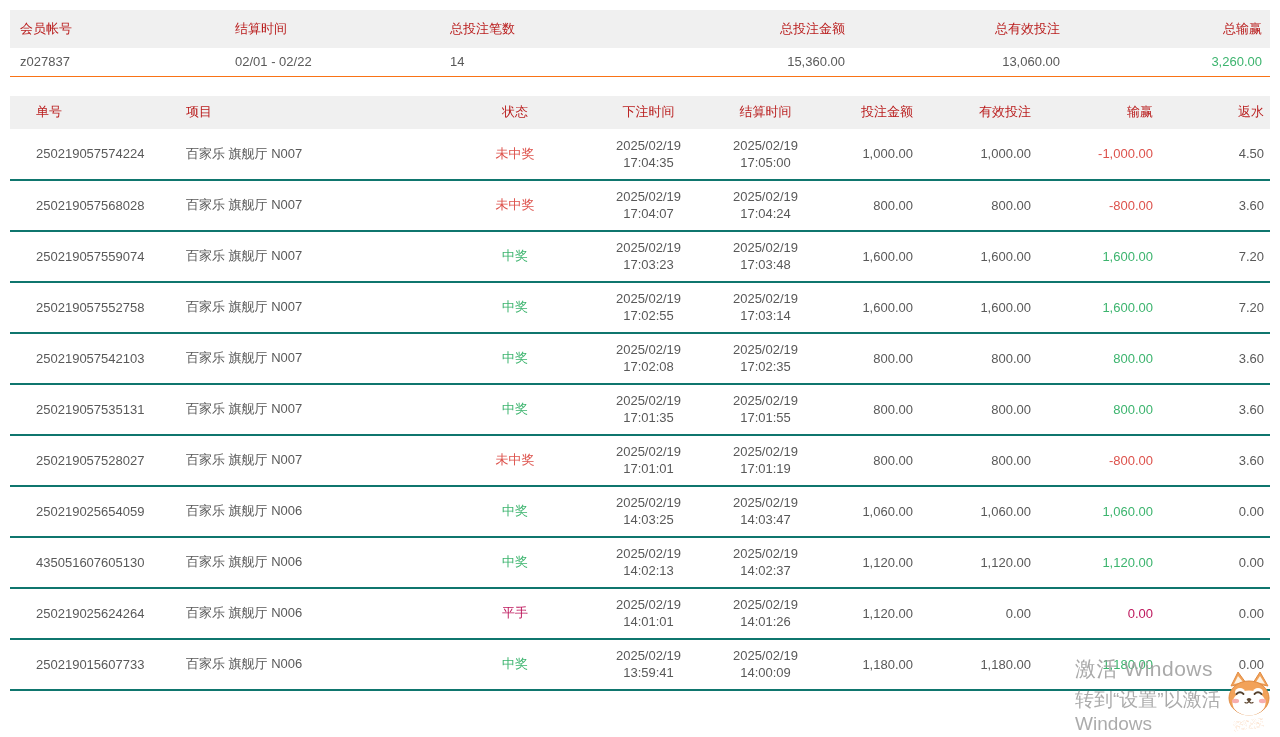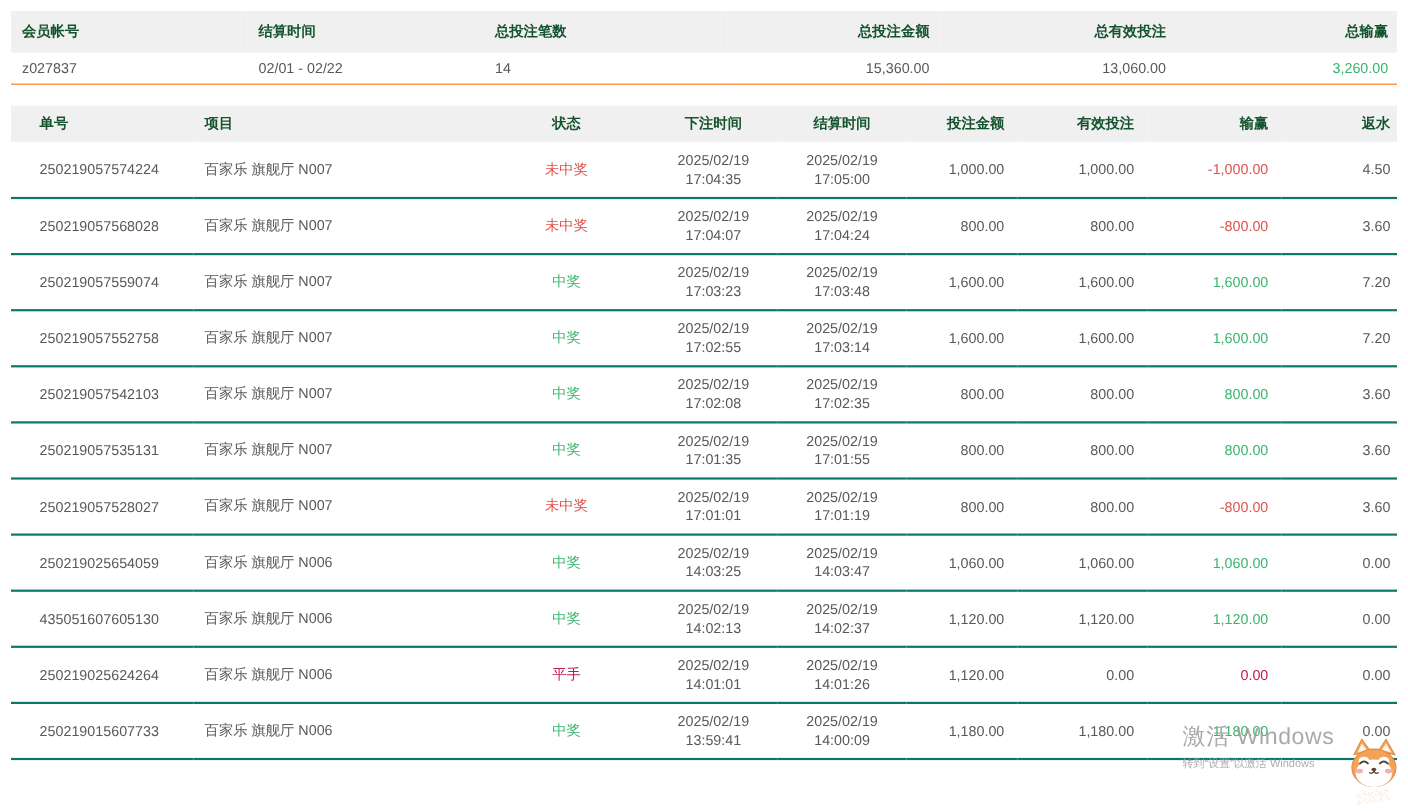--- a/index.html
+++ b/index.html
@@ -1,21 +1,21 @@
 <!DOCTYPE html>
 <html><head>
 <meta charset="utf-8">
 <style>
   * { margin:0; padding:0; box-sizing:border-box; }
   html,body { background:#fff; }
   body { font-family:"Liberation Sans","DejaVu Sans",sans-serif; }
   .page { position:relative; width:1280px; height:737px; overflow:hidden; background:#fff; }
 
   table { border-collapse:collapse; table-layout:fixed; width:1260px; margin-left:10px; }
-  th { font-size:13px; font-weight:700; color:#14532d; }
+  th { font-size:13px; font-weight:400; color:#b91c1c; }
   td { font-size:13px; color:#595959; }
 
   
   .summary { margin-top:10px; }
   .summary thead tr { height:38px; background:#f0f0f0; }
   .summary tbody tr { height:28px; background:#fff; border-bottom:1px solid #f97316;margin-top:32px; }
   .summary .a-left { text-align:left; padding-left:10px; }
   .summary .a-right { text-align:right; padding-right:10px; }
   .summary th:last-child, .summary td:last-child { padding-right:8px; }
 
@@ -31,21 +31,21 @@
   .main th:last-child, .main td:last-child { padding-right:6px; }
   .dt span { display:block; line-height:17px; }
 
   .tone-red { color:#dd524c; }
   .tone-green { color:#3cb46e; }
   .tone-plain { color:#be185d; }
 
   
   .watermark { position:absolute; left:1075px; top:655px; pointer-events:none; }
   .watermark .wm1 { font-size:21px; color:#9b9b9b; opacity:.85; letter-spacing:.5px; }
-  .watermark .wm2 { font-size:10px; color:#a3a3a3; opacity:.9; margin-top:4px; }
+  .watermark .wm2 { font-size:19px; color:#a3a3a3; opacity:.9; margin-top:4px; }
 
   
   .mascot { position:absolute; right:0; bottom:0; width:62px; height:68px; }
 </style>
 </head>
 <body>
 
 <div class="page">
 
   <table class="summary">

